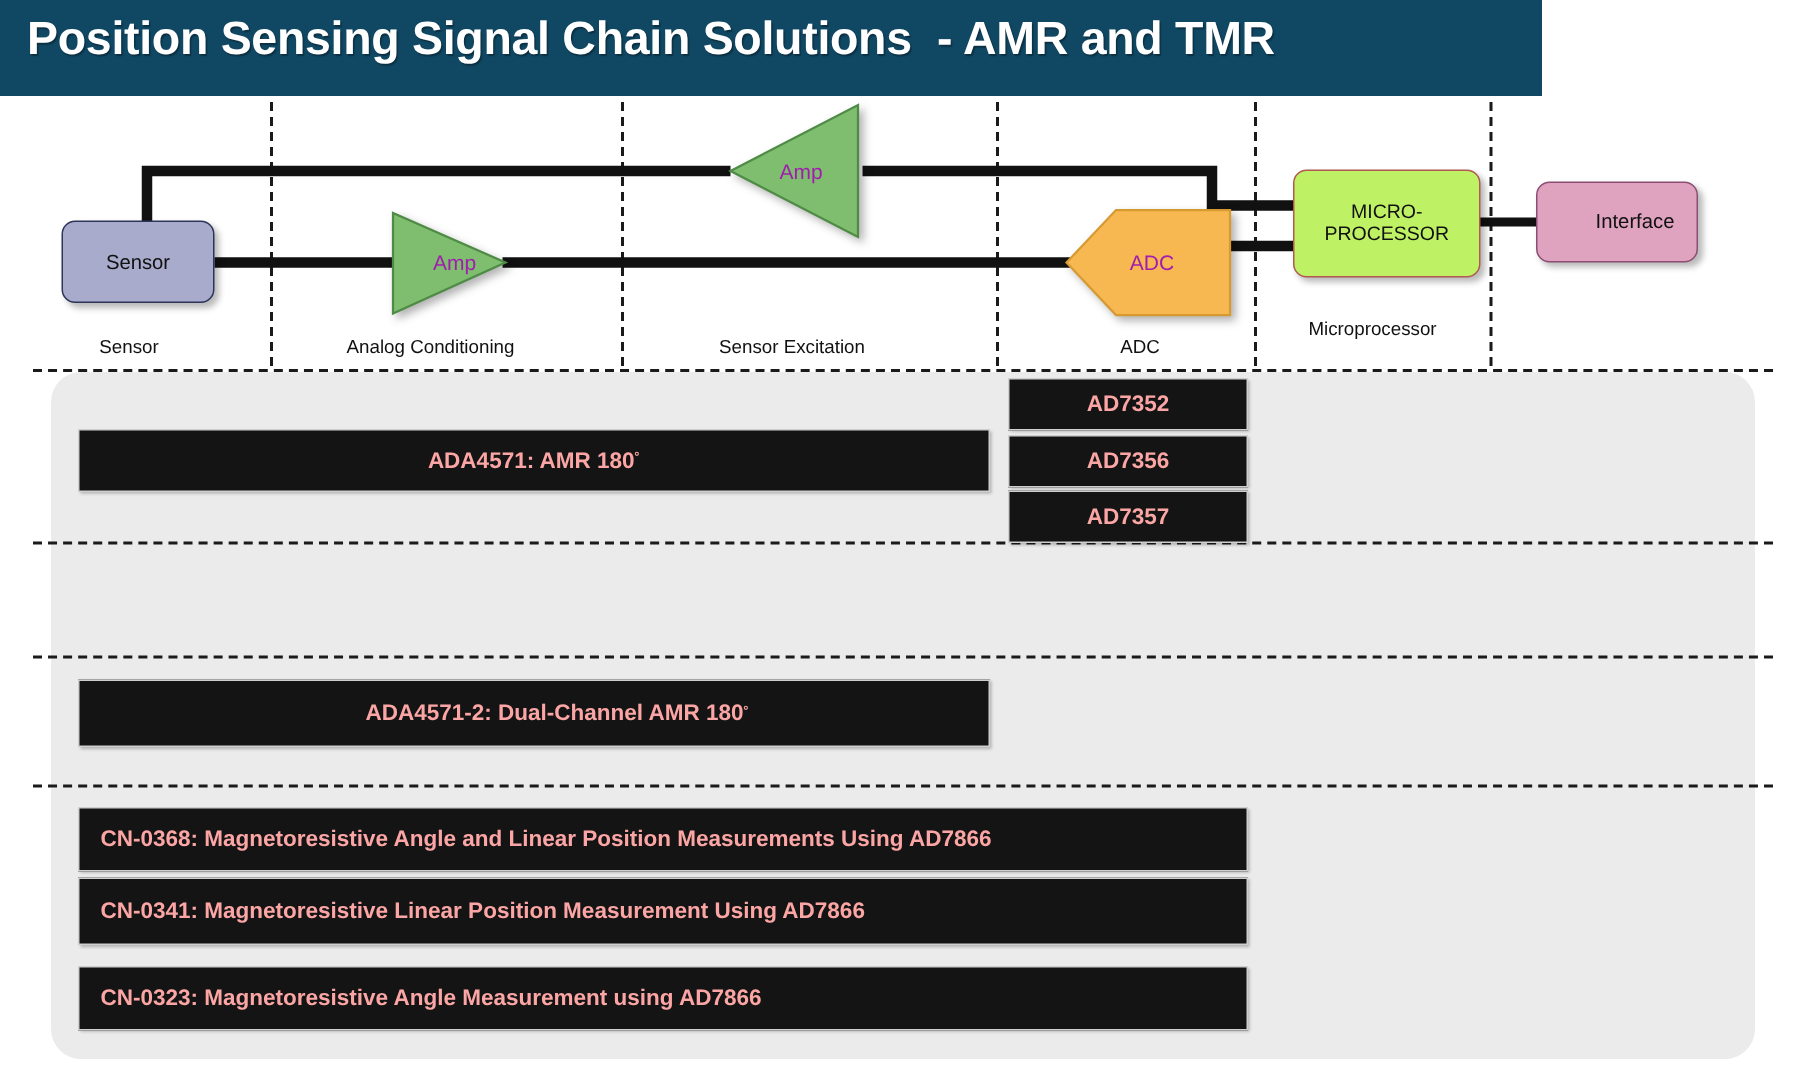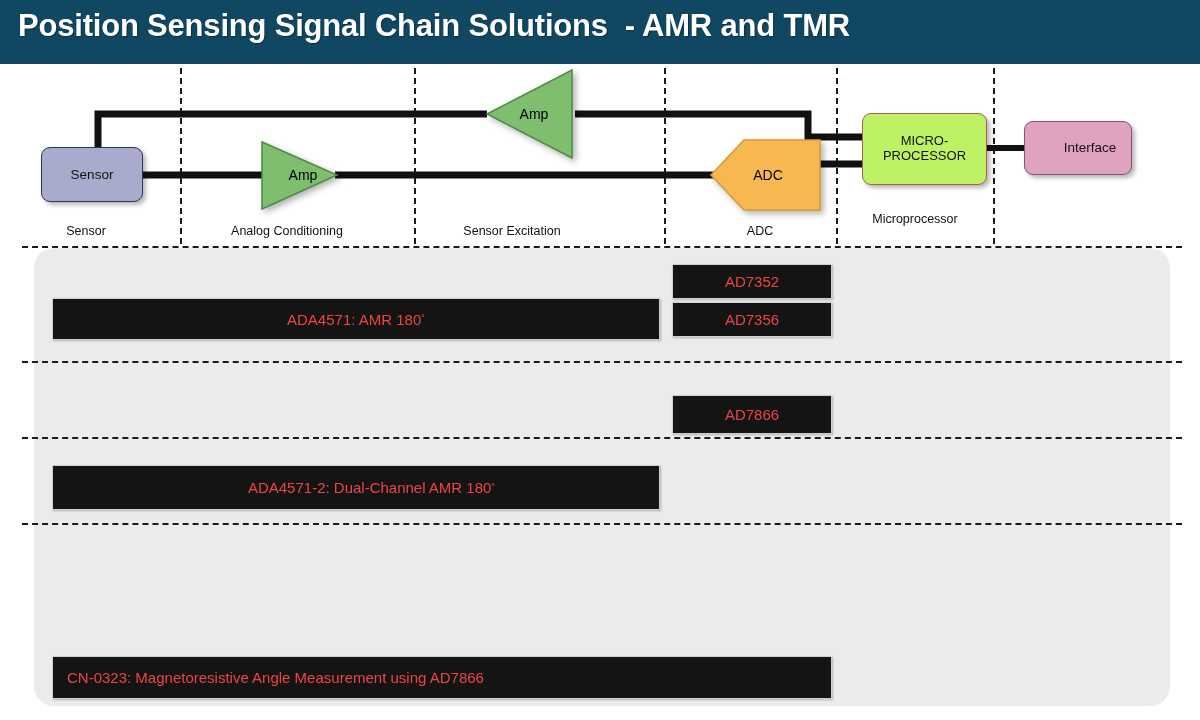--- a/index.html
+++ b/index.html
@@ -13,21 +13,21 @@
     height: 720px;
     font-family: "Liberation Sans", sans-serif;
     overflow: hidden;
     position: relative;
   }
 
   
   #header {
     position: absolute;
     left: 0; top: 0;
-    width: 1200px;
+    width: 1028px;
     height: 64px;
     background: #104864;
     box-sizing: border-box;
   }
   #header-title {
     position: absolute;
     left: 18px;
     top: 8px;
     font-size: 31px;
     font-weight: bold;
@@ -94,48 +94,47 @@
   #node-interface {
     left: 1024px; top: 57px;
     width: 108px; height: 54px;
     background: #dfa3bf;
     border: 1.6px solid #8c4f73;
     padding-left: 24px;
   }
   .amp-label {
     position: absolute;
     font-size: 14px;
-    color: #000000;
+    color: #a21caf;
     text-align: center;
   }
 
   
   #solutions-panel {
     position: absolute;
     left: 34px;
     top: 184px;
     width: 1136px;
     height: 458px;
     background: #ebebeb;
     border-radius: 20px;
   }
 
   
   .prod {
     position: absolute;
     box-sizing: border-box;
     background: #141414;
     border: 1.5px solid #cfcfcf;
-    color: #ef4444;
+    color: #fca5a5;
     display: flex;
     align-items: center;
-    font-weight: normal;
+    font-weight: bold;
     font-size: 15px;
     box-shadow: 1px 1px 2px rgba(0,0,0,0.25);
-    margin-top: 12px;
   }
   .prod.center { justify-content: center; }
   .prod.left   { justify-content: flex-start; padding-left: 14px; }
   .prod .deg { font-size: 11px; vertical-align: super; }
 
   
   .stage-label {
     position: absolute;
     font-size: 12.5px;
     color: #111;
@@ -198,21 +197,21 @@
       <div>PROCESSOR</div>
     </div>
   </div>
 
   <div class="node" id="node-interface">
     <span>Interface</span>
   </div>
 
   <div class="stage-label" style="left:86px;  top:160px;">Sensor</div>
   <div class="stage-label" style="left:287px; top:160px;">Analog Conditioning</div>
-  <div class="stage-label" style="left:512px; top:160px;">Sensor Excitation</div>
+  <div class="stage-label" style="left:528px; top:160px;">Sensor Excitation</div>
   <div class="stage-label" style="left:760px; top:160px;">ADC</div>
   <div class="stage-label" style="left:915px; top:148px;">Microprocessor</div>
 
   <div id="solutions-panel"></div>
 
   <div class="hdash" style="top:182px;"></div>
   <div class="hdash" style="top:297px;"></div>
   <div class="hdash" style="top:373px;"></div>
   <div class="hdash" style="top:459px;"></div>
 
@@ -225,21 +224,27 @@
     <span>ADA4571-2:  Dual-Channel AMR 180</span>
       <span class="deg">˚</span>
   </div>
 
   <div class="prod center" style="left:672px; top:188px; width:160px; height:35px;">
     <span>AD7352</span>
   </div>
   <div class="prod center" style="left:672px; top:226px; width:160px; height:35px;">
     <span>AD7356</span>
   </div>
-  <div class="prod center" style="left:672px; top:319px; width:160px; height:39px;">
-    <span>AD7866</span>
-  </div>
-
+  <div class="prod center" style="left:672px; top:263px; width:160px; height:35px;">
+    <span>AD7357</span>
+  </div>
+
+  <div class="prod left" style="left:52px; top:474px; width:780px; height:43px;">
+    <span>CN-0368: Magnetoresistive Angle and Linear Position Measurements Using AD7866</span>
+  </div>
+  <div class="prod left" style="left:52px; top:521px; width:780px; height:45px;">
+    <span>CN-0341: Magnetoresistive Linear Position Measurement Using AD7866</span>
+  </div>
   <div class="prod left" style="left:52px; top:580px; width:780px; height:43px;">
     <span>CN-0323: Magnetoresistive Angle Measurement using AD7866</span>
   </div>
 
 </div>
 
 </body></html>

